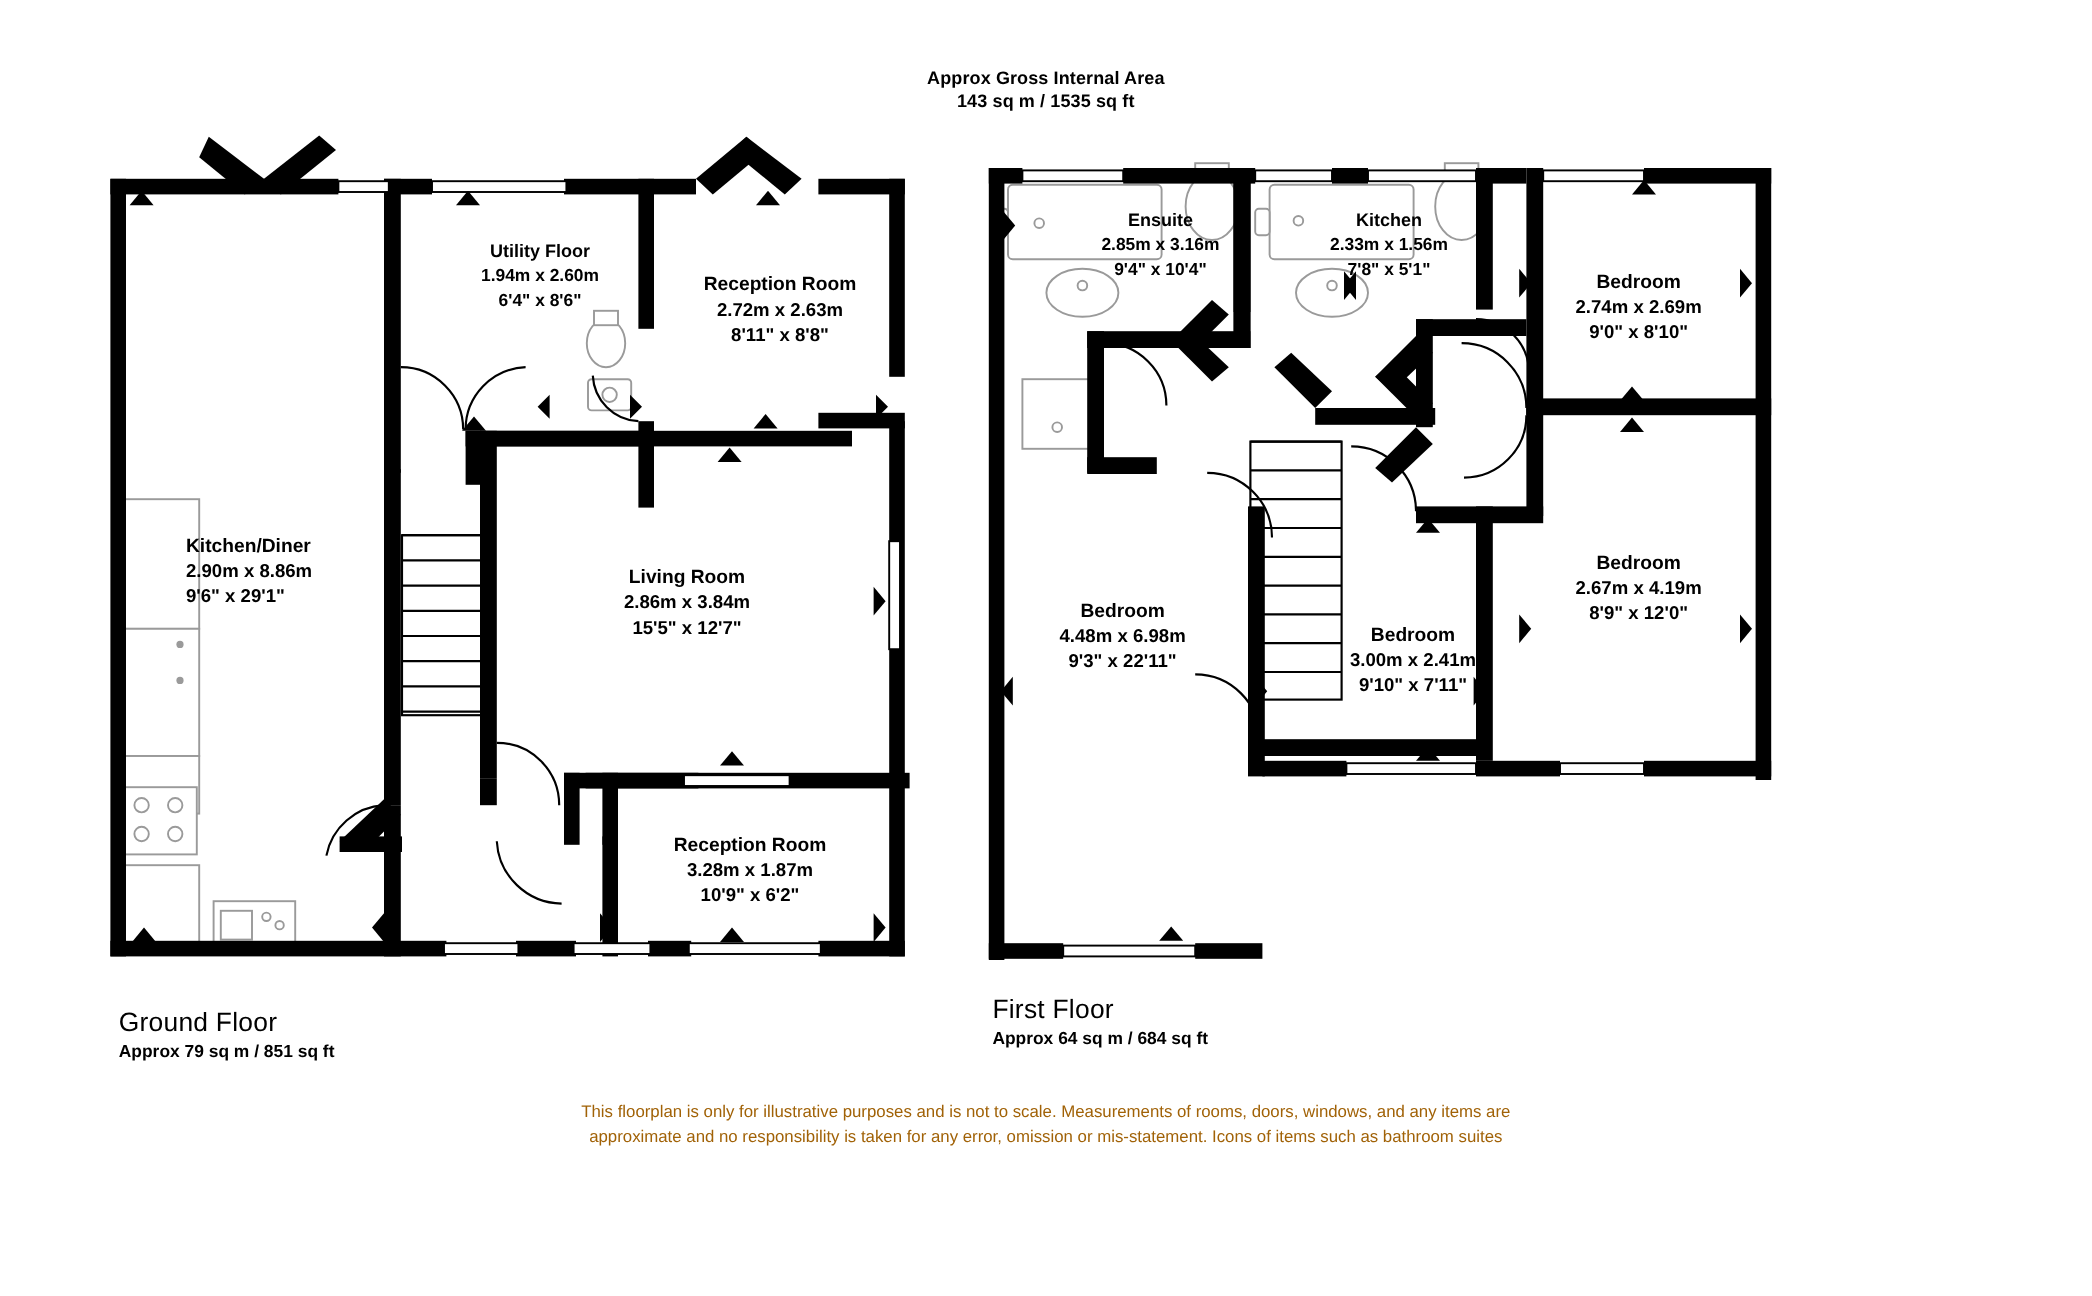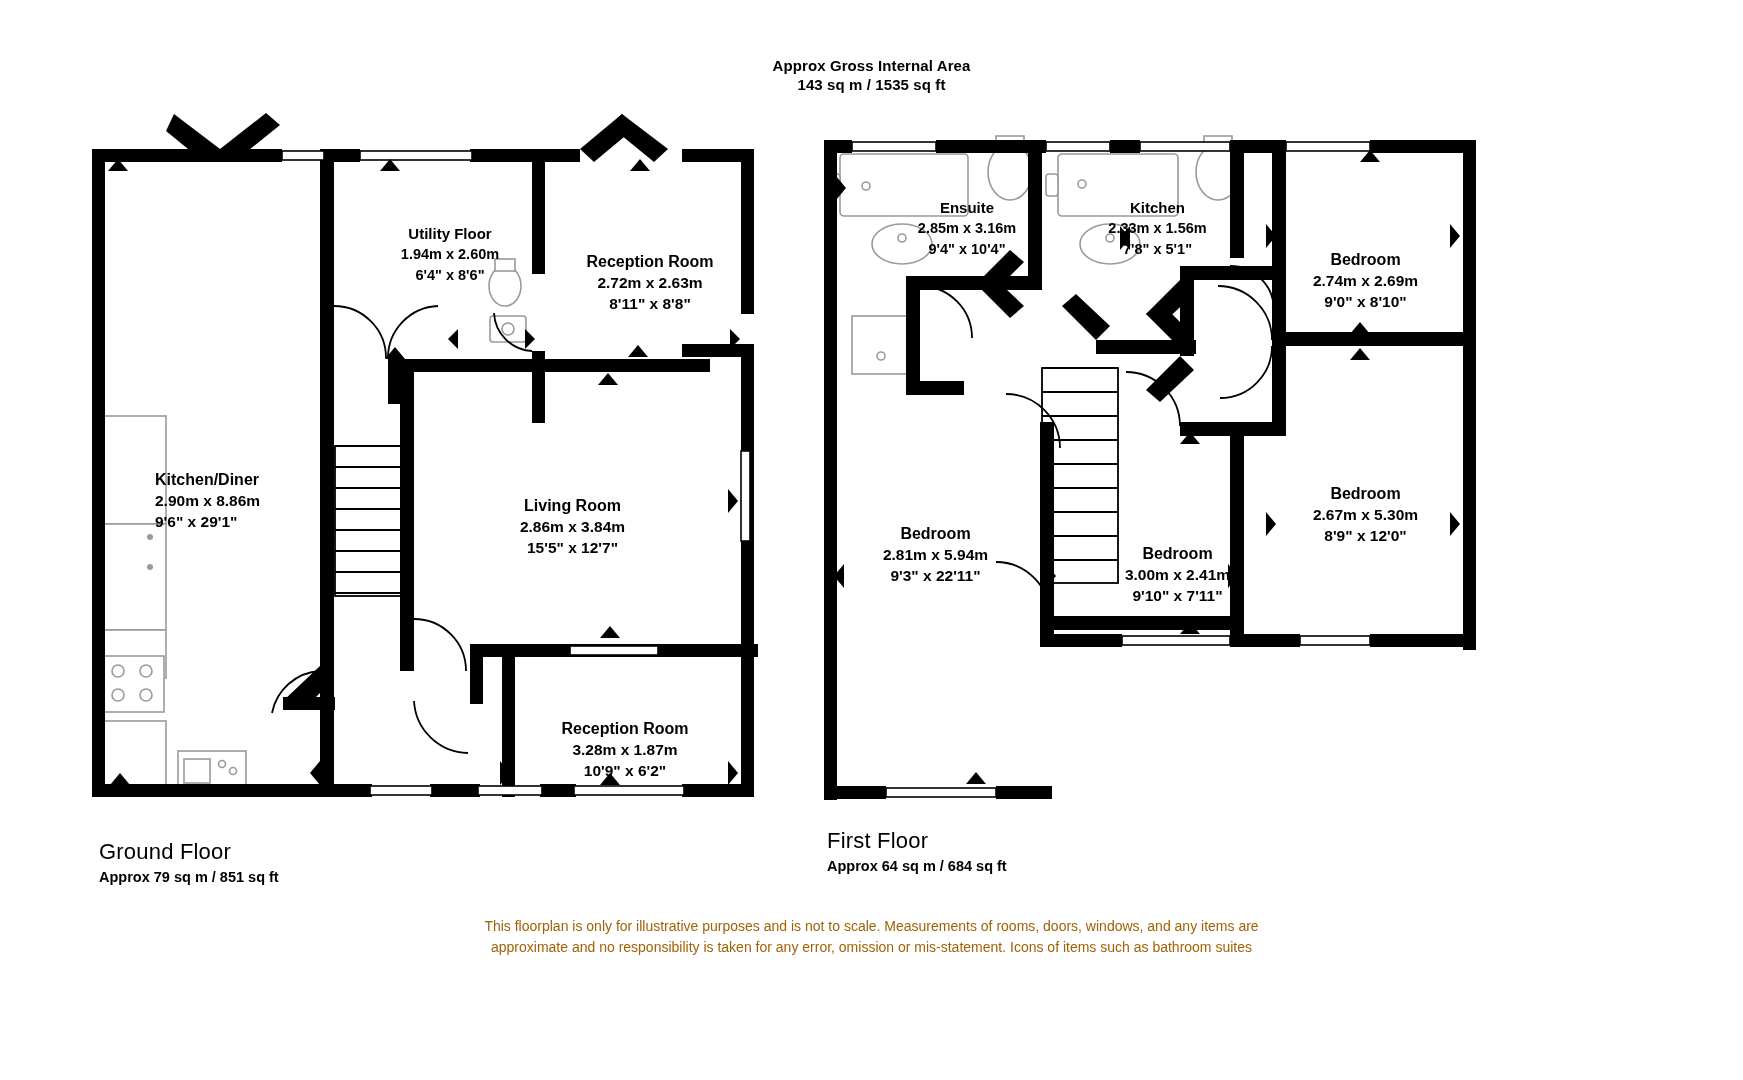--- a/index.html
+++ b/index.html
@@ -60,21 +60,20 @@
     color: #a16207;
   }
   .disclaimer span { display: block; }
 
   
   .room {
     position: absolute;
     text-align: center;
     white-space: nowrap;
     line-height: 21px;
-    margin-top: 24px;
   }
   .room .rname {
     display: block;
     font-size: 16px;
     font-weight: bold;
   }
   .room .rdim {
     display: block;
     font-size: 15.5px;
     font-weight: bold;
@@ -402,27 +401,27 @@
   </div>
 
   <div class="room" style="left:1268px; top:209px; width:195px;">
     <span class="rname">Bedroom</span>
     <span class="rdim">2.74m x 2.69m</span>
     <span class="rdim">9'0" x 8'10"</span>
   </div>
 
   <div class="room" style="left:1268px; top:443px; width:195px;">
     <span class="rname">Bedroom</span>
-    <span class="rdim">2.67m x 5.30m</span>
+    <span class="rdim">2.67m x 4.19m</span>
     <span class="rdim">8'9" x 12'0"</span>
   </div>
 
   <div class="room" style="left:838px; top:483px; width:195px;">
     <span class="rname">Bedroom</span>
-    <span class="rdim">2.81m x 5.94m</span>
+    <span class="rdim">4.48m x 6.98m</span>
     <span class="rdim">9'3" x 22'11"</span>
   </div>
 
   <div class="room" style="left:1080px; top:503px; width:195px;">
     <span class="rname">Bedroom</span>
     <span class="rdim">3.00m x 2.41m</span>
     <span class="rdim">9'10" x 7'11"</span>
   </div>
 
   <div class="floor-title" style="left:99px; top:823px;">Ground Floor</div>

